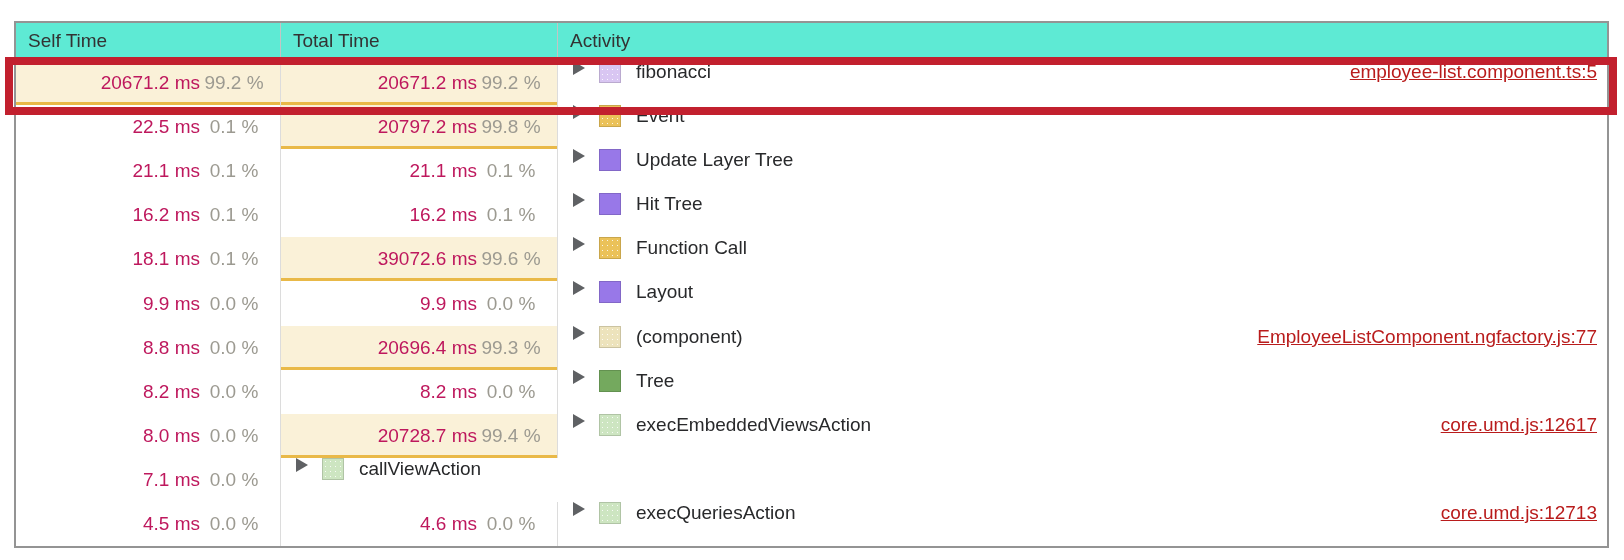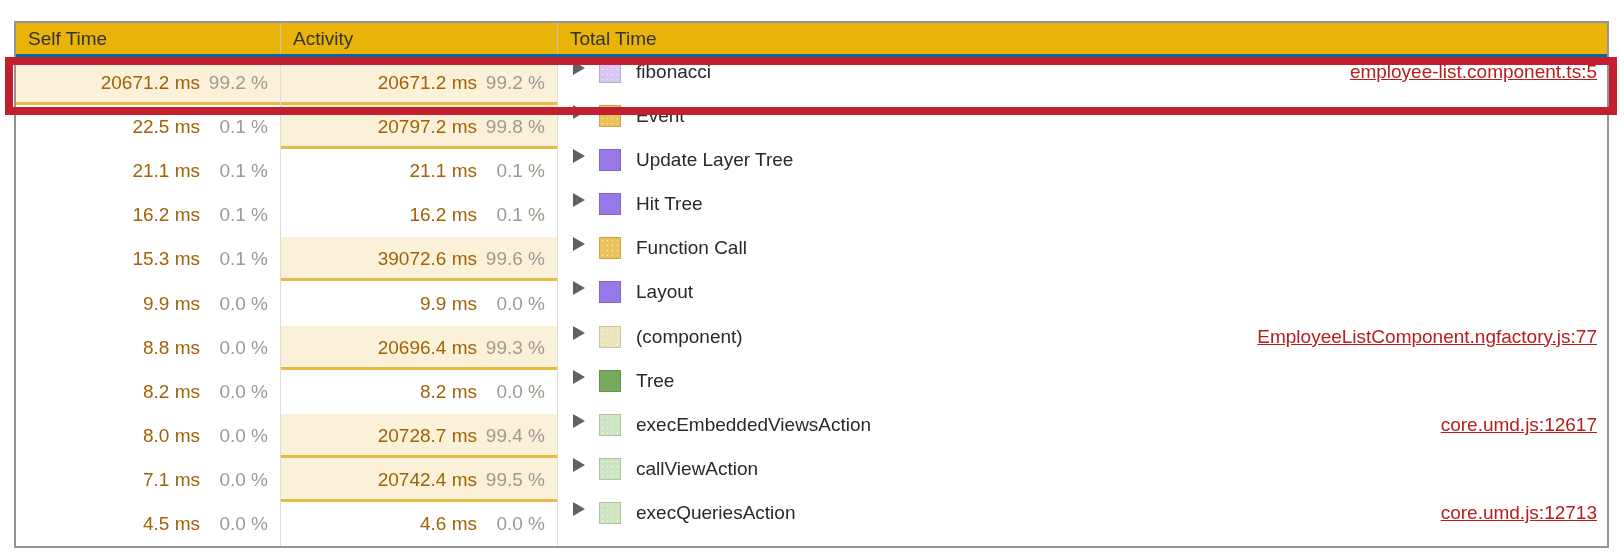--- a/index.html
+++ b/index.html
@@ -6,38 +6,38 @@
   body{
     width:1624px;height:560px;position:relative;background:#ffffff;
     font-family:"Liberation Sans",sans-serif;overflow:hidden;
   }
   .datagrid{
     position:absolute;left:14px;top:21px;width:1595px;height:527px;
     border:2px solid #949494;box-sizing:border-box;background:#fff;
   }
   .hdr{
     display:grid;grid-template-columns:265px 277px 1fr;height:38px;
-    background:#eab308;border-bottom:7px solid #0369a1;box-sizing:border-box;
+    background:#5eead4;border-bottom:2px solid #0369a1;box-sizing:border-box;
   }
   .hdr-cell{
     display:flex;align-items:center;padding-left:12px;font-size:19px;color:#333;
     border-right:1px solid #c4c4c4;box-sizing:border-box;cursor:pointer;
   }
   .hdr-cell:last-child{border-right:none;}
   .rows{display:flex;flex-direction:column;height:485px;}
   .row{
     flex:1;display:grid;grid-template-columns:265px 277px 1fr;min-height:0;
   }
   .num-cell{
     position:relative;display:flex;align-items:center;justify-content:flex-end;
     padding-right:12px;border-right:1px solid #dcdcdc;box-sizing:border-box;
     font-size:19px;
   }
-  .time{color:#a16207;white-space:nowrap;}
-  .pct{color:#9c9a91;width:68px;text-align:right;white-space:nowrap;}
+  .time{color:#be185d;white-space:nowrap;}
+  .pct{color:#9c9a91;width:68px;text-align:center;white-space:nowrap;}
   .num-cell.hl{background:#faf1d8;}
   .num-cell.bar::after{
     content:"";position:absolute;left:0;right:0;bottom:0;height:3px;background:#e9b948;
   }
   .act-cell{
     display:flex;align-items:flex-start;padding:0 10px 0 15px;font-size:19px;color:#28292b;
     min-width:0;
   }
   .tri{
     width:0;height:0;border-left:12px solid #5f6164;
@@ -61,22 +61,22 @@
     position:absolute;left:5px;top:57px;width:1612px;height:58px;
     border:8px solid #c2202e;box-sizing:border-box;pointer-events:none;z-index:5;
   }
 </style>
 </head>
 <body>
 
 <div class="datagrid">
   <div class="hdr">
     <div class="hdr-cell">Self Time</div>
+    <div class="hdr-cell">Total Time</div>
     <div class="hdr-cell">Activity</div>
-    <div class="hdr-cell">Total Time</div>
   </div>
   <div class="rows">
       <div class="row">
     <div class="num-cell cell-self hl bar">
       <span class="time">20671.2 ms</span>
       <span class="pct">99.2 %</span>
     </div>
     <div class="num-cell cell-total hl bar">
       <span class="time">20671.2 ms</span>
       <span class="pct">99.2 %</span>
@@ -131,21 +131,21 @@
     </div>
     <div class="act-cell">
       <span class="tri"></span>
       <span class="swatch" style="background-color: rgb(152, 120, 232);"></span>
       <span class="act-label">Hit Tree</span>
 
     </div>
   </div>
       <div class="row">
     <div class="num-cell cell-self">
-      <span class="time">15.3 ms</span>
+      <span class="time">18.1 ms</span>
       <span class="pct">0.1 %</span>
     </div>
     <div class="num-cell cell-total hl bar">
       <span class="time">39072.6 ms</span>
       <span class="pct">99.6 %</span>
     </div>
     <div class="act-cell">
       <span class="tri"></span>
       <span class="swatch dots" style="background-color: rgb(235, 194, 89);"></span>
       <span class="act-label">Function Call</span>
@@ -214,24 +214,20 @@
       <span class="swatch dots" style="background-color: rgb(205, 229, 193);"></span>
       <span class="act-label">execEmbeddedViewsAction</span>
       <a class="src-link">core.umd.js:12617</a>
     </div>
   </div>
       <div class="row">
     <div class="num-cell cell-self">
       <span class="time">7.1 ms</span>
       <span class="pct">0.0 %</span>
     </div>
-    <div class="num-cell cell-total hl bar">
-      <span class="time">20742.4 ms</span>
-      <span class="pct">99.5 %</span>
-    </div>
     <div class="act-cell">
       <span class="tri"></span>
       <span class="swatch dots" style="background-color: rgb(205, 229, 193);"></span>
       <span class="act-label">callViewAction</span>
     </div>
   </div>
       <div class="row">
     <div class="num-cell cell-self">
       <span class="time">4.5 ms</span>
       <span class="pct">0.0 %</span>

